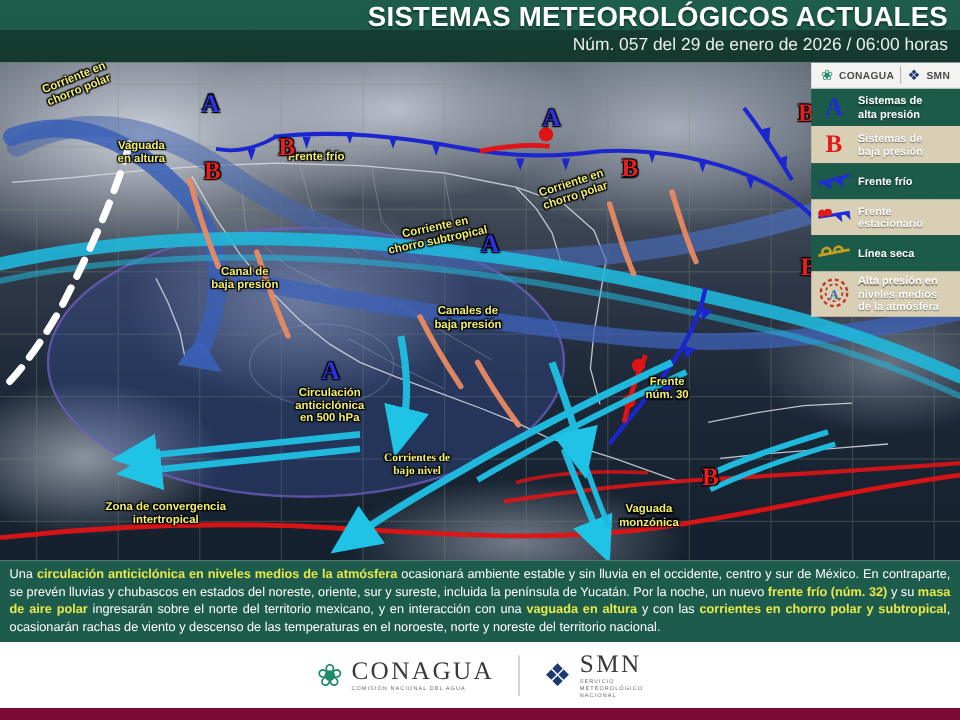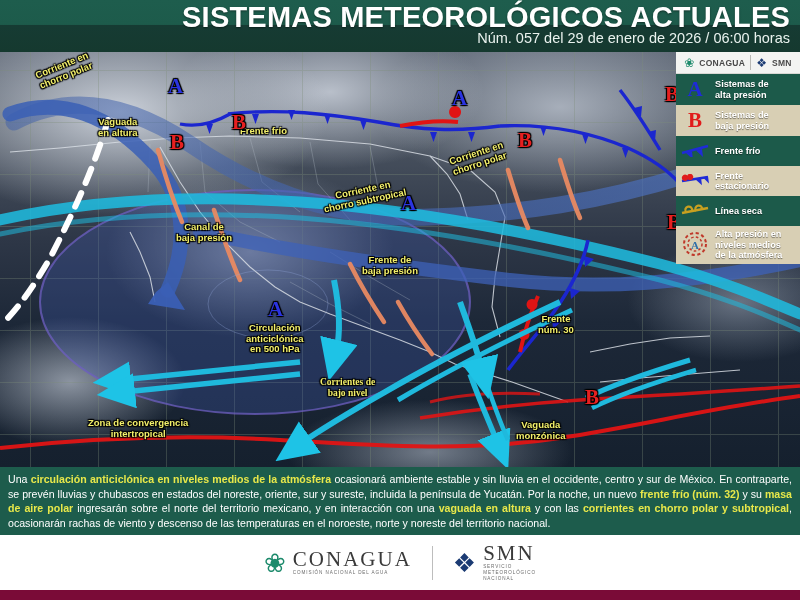--- a/index.html
+++ b/index.html
@@ -11,21 +11,21 @@
   #page { position: relative; width: 800px; height: 600px; overflow: hidden; }
 
   
   .header {
     position: absolute; left: 0; top: 0; width: 800px; height: 52px;
     background: linear-gradient(180deg,#1e5d4d 0%,#1d5b4b 47%,#163b33 49%,#15392f 100%);
     z-index: 40;
   }
   .hdr-title {
     position: absolute; right: 10px; top: 1px;
-    font-size: 29px; font-weight: bold; color: #ffffff;
+    font-size: 23px; font-weight: bold; color: #ffffff;
     letter-spacing: .2px; white-space: nowrap;
     text-shadow: 0 1px 2px rgba(0,0,0,.45);
   }
   .hdr-sub {
     position: absolute; right: 10px; top: 30px;
     font-size: 14.5px; color: #e9f2ee; white-space: nowrap; margin-left: 32px;
   }
 
   
   .map {
@@ -283,21 +283,21 @@
 chorro polar</div>
         <div class="mlabel" style="left: 98px; top: 65px;">Vaguada
 en altura</div>
         <div class="mlabel" style="left: 240px; top: 74px;">Frente frío</div>
         <div class="mlabel" style="left: 450px; top: 96px; transform: rotate(-18deg);">Corriente en
 chorro polar</div>
         <div class="mlabel" style="left: 322px; top: 133px; transform: rotate(-12deg);">Corriente en
 chorro subtropical</div>
         <div class="mlabel" style="left: 176px; top: 170px;">Canal de
 baja presión</div>
-        <div class="mlabel" style="left: 362px; top: 203px;">Frente de
+        <div class="mlabel" style="left: 362px; top: 203px;">Canales de
 baja presión</div>
         <div class="mlabel" style="left: 246px; top: 271px;">Circulación
 anticiclónica
 en 500 hPa</div>
         <div class="mlabel" style="left: 320px; top: 325px; font-family: Liberation Serif, serif;">Corrientes de
 bajo nivel</div>
         <div class="mlabel" style="left: 88px; top: 366px;">Zona de convergencia
 intertropical</div>
         <div class="mlabel" style="left: 538px; top: 262px;">Frente
 núm. 30</div>

